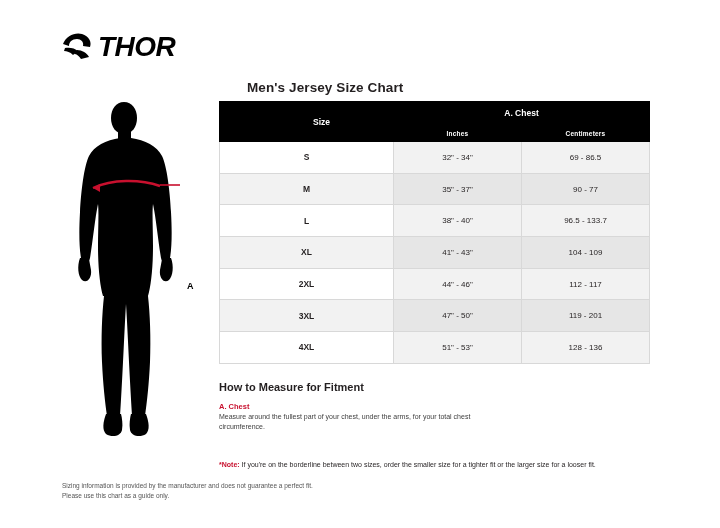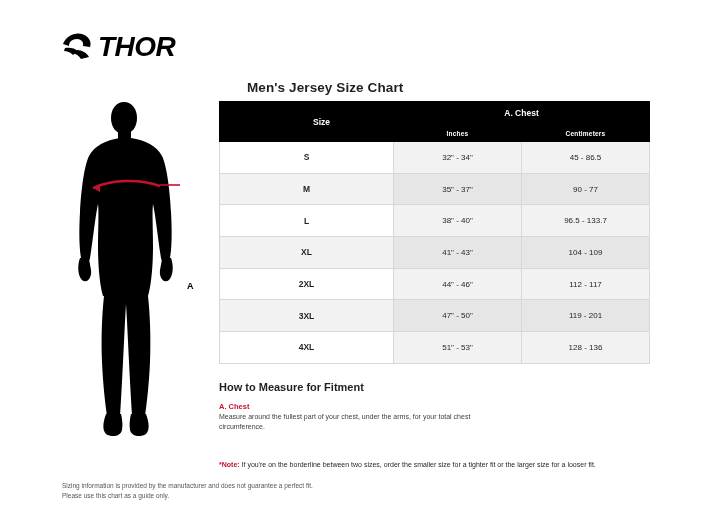--- a/index.html
+++ b/index.html
@@ -233,21 +233,21 @@
       </tr>
       <tr>
         <th class="sub-hdr">Inches</th>
         <th class="sub-hdr">Centimeters</th>
       </tr>
     </thead>
     <tbody>
       <tr>
         <td class="sizecell">S</td>
         <td class="valcell">32" - 34"</td>
-        <td class="valcell">45 - 86.5</td>
+        <td class="valcell">69 - 86.5</td>
       </tr>
       <tr class="alt">
         <td class="sizecell">M</td>
         <td class="valcell">35" - 37"</td>
         <td class="valcell">90 - 77</td>
       </tr>
       <tr>
         <td class="sizecell">L</td>
         <td class="valcell">38" - 40"</td>
         <td class="valcell">96.5 - 133.7</td>

